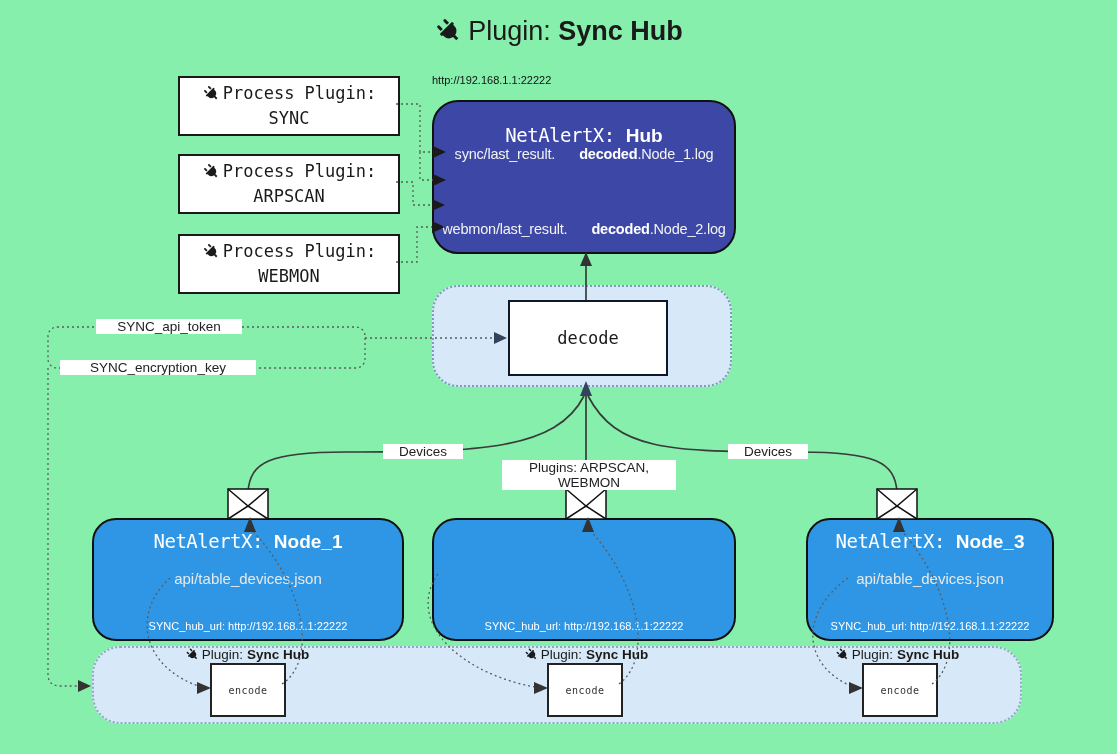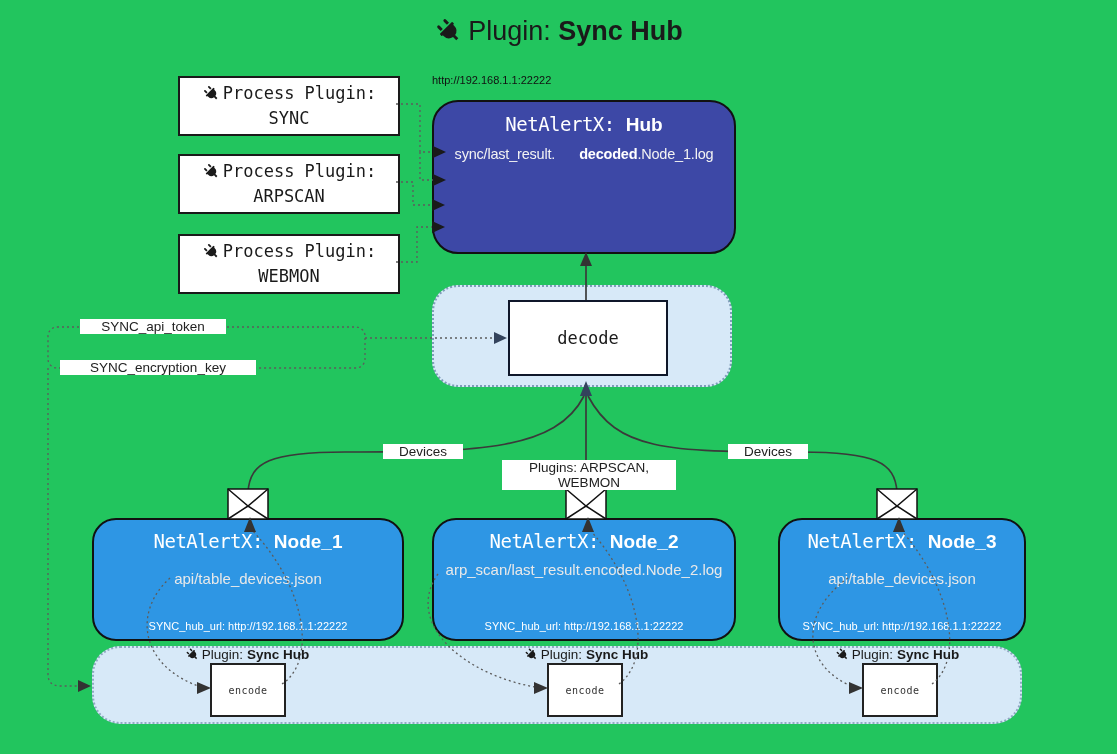--- a/index.html
+++ b/index.html
@@ -1,33 +1,33 @@
 <!DOCTYPE html>
 <html style="--hub-bg: #3D48A6; --node-bg: #2E96E4; --container-bg: #D7E9F8;"><head>
 <meta charset="utf-8">
 <style>
   html,body{margin:0;padding:0;background:#fff;}
-  .stage{position:relative;width:1117px;height:754px;background:#22c55e;
+  .stage{position:relative;width:1117px;height:754px;background:#86efac;
          font-family:"Liberation Sans",sans-serif;overflow:hidden;color:#1a1a1a;}
   .mono{font-family:"DejaVu Sans Mono",monospace;}
   
   .title{position:absolute;top:16px;left:0;right:0;text-align:center;font-size:27px;z-index:1;}
   .title b{font-weight:bold;}
   .plug{display:inline-block;vertical-align:-6px;}
   .plug-lg{width:30px;height:30px;margin-right:4px;}
   .plug-md{width:19px;height:19px;margin-right:2px;vertical-align:-4px;}
   .plug-sm{width:15px;height:15px;margin-right:2px;vertical-align:-3px;}
   
   .pbox{position:absolute;left:178px;width:218px;height:56px;background:#fff;border:2px solid #1a1a1a;
         display:flex;flex-direction:column;justify-content:center;align-items:center;
         font-family:"DejaVu Sans Mono",monospace;font-size:17px;line-height:1.45;z-index:1;}
   
   .hub{position:absolute;left:432px;top:100px;width:300px;height:150px;border-radius:26px;
        background:var(--hub-bg,#3D48A6);border:2px solid #111;color:#fff;text-align:center;z-index:1;}
-  .hub-title{margin-top:11px;font-size:19px;}
+  .hub-title{margin-top:22px;font-size:19px;}
   .hub-title .mono{letter-spacing:-0.5px;}
   .hub-title b{font-weight:bold;}
   .hub-line{position:absolute;left:2px;right:2px;font-size:14.5px;letter-spacing:-0.2px;color:#f3f3f3;white-space:nowrap;}
   .hub-line b{font-weight:bold;color:#fff;margin-left:24px;}
   
   .dwrap{position:absolute;left:432px;top:285px;width:300px;height:102px;border-radius:26px;
          background:var(--container-bg,#D7E9F8);border:2px dotted #7e9cb8;box-sizing:border-box;z-index:1;}
   .dbox{position:absolute;left:508px;top:300px;width:156px;height:72px;background:#fff;border:2px solid #0f172a;
         display:flex;align-items:center;justify-content:center;
         font-family:"DejaVu Sans Mono",monospace;font-size:17px;z-index:1;}
@@ -88,45 +88,44 @@
     <div><svg class="plug plug-md">
           <use href="#plug"></use>
         </svg><span>Process Plugin:</span></div>
     <div>WEBMON</div>
   </div>
 
   <div class="hub-url">http://192.168.1.1:22222</div>
   <div class="hub">
     <div class="hub-title"><span class="mono">NetAlertX: </span><b>Hub</b></div>
     <div class="hub-line" style="top:44px"><span>sync/last_result.</span><b>decoded</b><span>.Node_1.log</span></div>
+    <div class="hub-line" style="top:119px"><span>webmon/last_result.</span><b>decoded</b><span>.Node_2.log</span></div>
   </div>
 
   <div class="dwrap"></div>
   <div class="dbox">
       <span>decode</span>
     </div>
 
-  <div class="flab" style="left:80px;top:319px;width:140px">SYNC_api_token</div>
+  <div class="flab" style="left:96px;top:319px;width:140px">SYNC_api_token</div>
   <div class="flab" style="left:60px;top:360px;width:190px">SYNC_encryption_key</div>
 
   <div class="flab" style="left:383px;top:444px;width:74px">Devices</div>
   <div class="flab" style="left:502px;top:460px;width:168px">Plugins: ARPSCAN, WEBMON</div>
   <div class="flab" style="left:728px;top:444px;width:74px">Devices</div>
 
   <div class="node" style="left:92px;width:308px">
     <div class="node-title"><span class="mono">NetAlertX: </span><b>Node_1</b></div>
     <div class="nline" style="top:50px">api/table_devices.json</div>
     <div class="node-foot">SYNC_hub_url: http://192.168.1.1:22222</div>
   </div>
   <div class="node" style="left:432px;width:300px">
-    <div class="node-title"><span class="mono">NetAlertX: </span><b>Node_2</b></div>
-    <div class="nline" style="top:41px">arp_scan/last_result.encoded.Node_2.log</div>
     <div class="node-foot">SYNC_hub_url: http://192.168.1.1:22222</div>
   </div>
-  <div class="node" style="left:778px;width:244px">
+  <div class="node" style="left:806px;width:244px">
     <div class="node-title"><span class="mono">NetAlertX: </span><b>Node_3</b></div>
     <div class="nline" style="top:50px">api/table_devices.json</div>
     <div class="node-foot">SYNC_hub_url: http://192.168.1.1:22222</div>
   </div>
 
   <div class="bwrap"></div>
   <div class="bgl" style="left:167px"><svg class="plug plug-sm">
         <use href="#plug"></use>
       </svg><span>Plugin: </span><b>Sync Hub</b></div>
   <div class="bgl" style="left:506px"><svg class="plug plug-sm">

